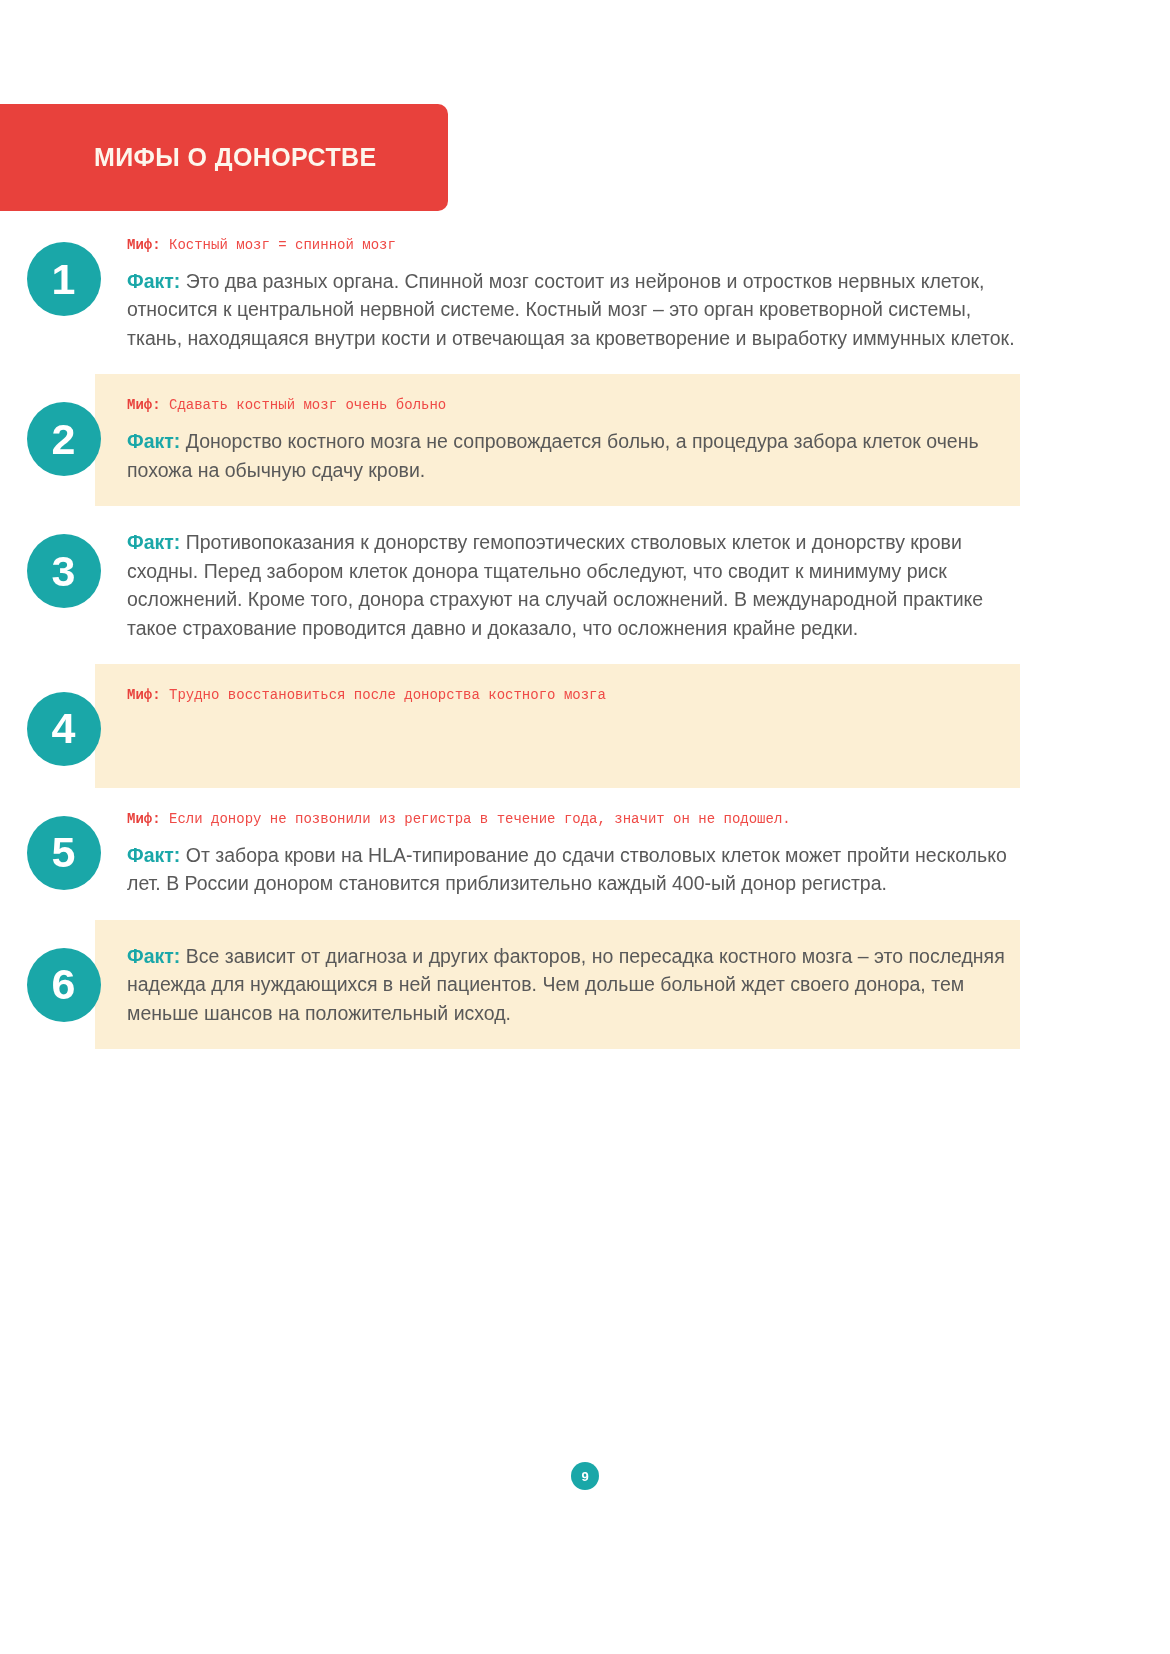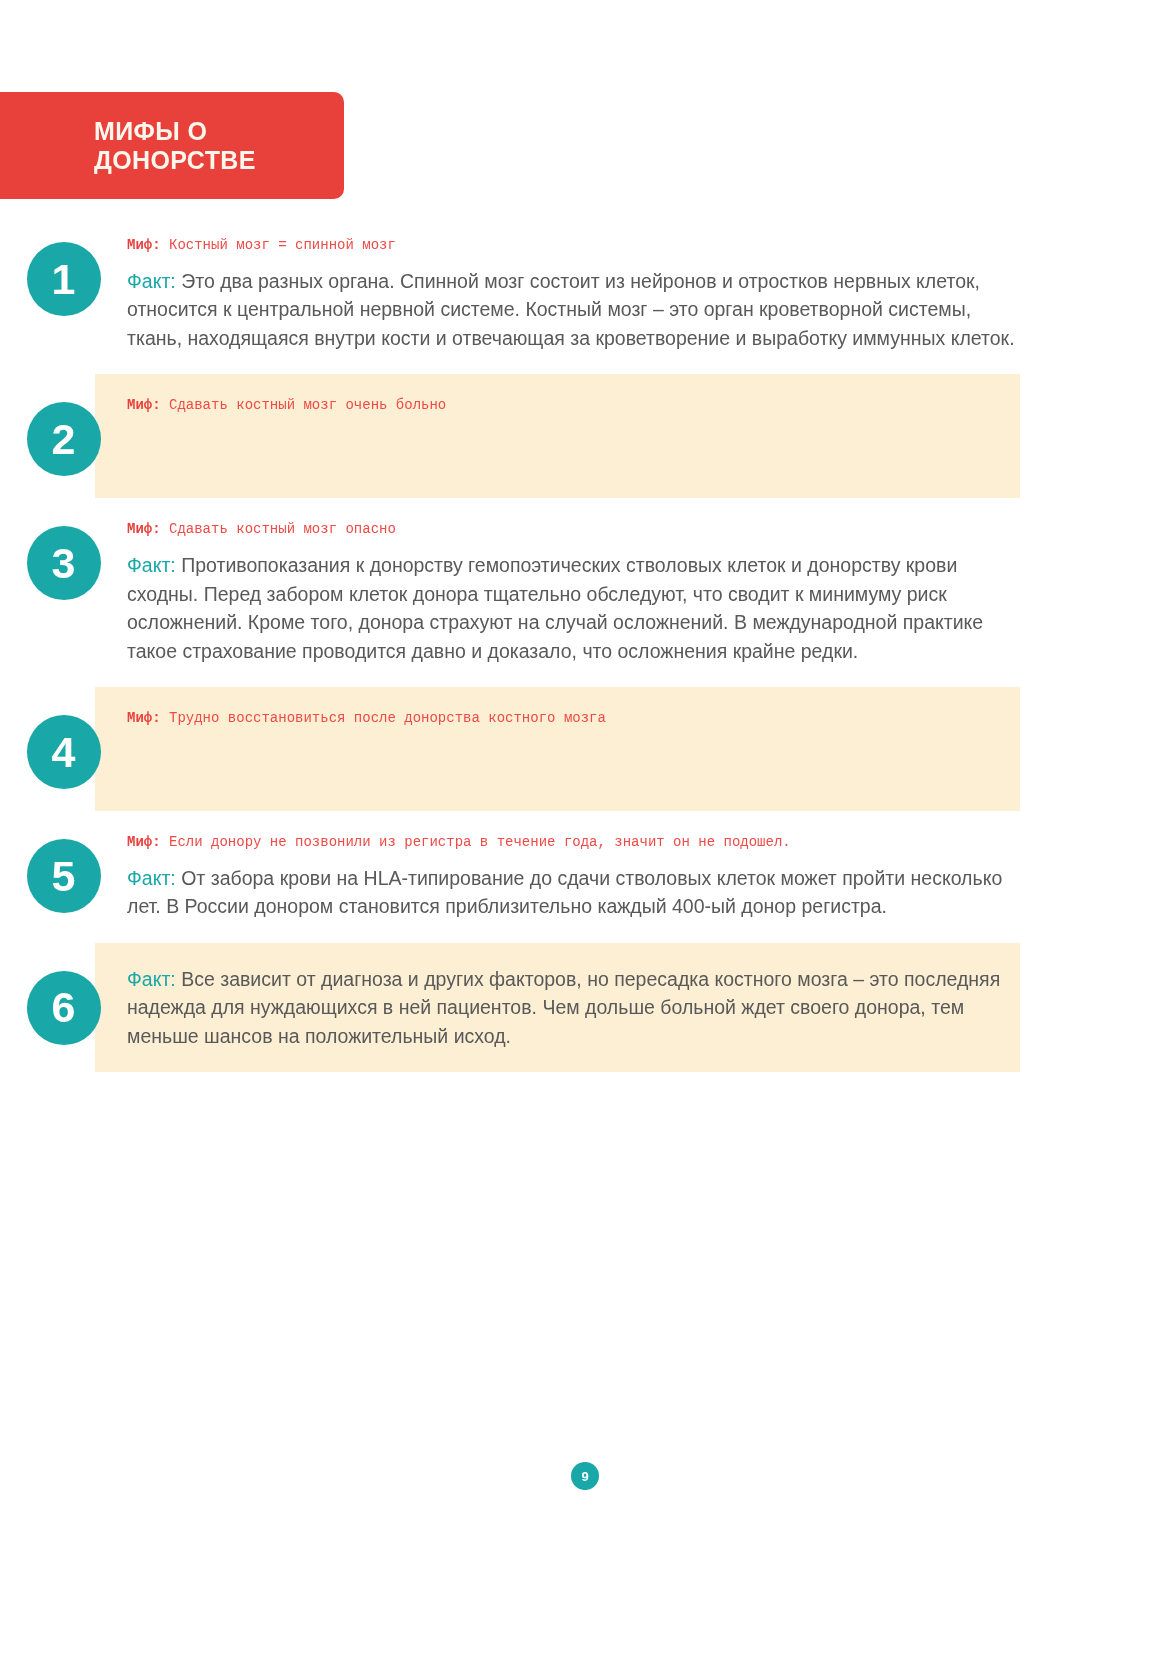--- a/index.html
+++ b/index.html
@@ -20,22 +20,22 @@
     width: 1170px;
     height: 1654px;
     background: #ffffff;
     box-sizing: border-box;
   }
 
   
   .header-banner {
     position: absolute;
     left: 0;
-    top: 92px;
-    width: 344px;
+    top: 104px;
+    width: 448px;
     height: 107px;
     background: #e8413c;
     border-top-right-radius: 10px;
     border-bottom-right-radius: 10px;
     display: flex;
     align-items: center;
   }
   .header-title {
     color: #fdf6ec;
     font-size: 25px;
@@ -118,21 +118,21 @@
   }
 
   .fact-line {
     color: #595959;
     font-size: 19.5px;
     line-height: 1.46;
     margin: 0;
     font-family: "Liberation Sans", sans-serif;
   }
   .fact-line .lbl {
-    font-weight: normal;
+    font-weight: bold;
     color: #1aa7a8;
   }
 
   
   .page-number {
     position: absolute;
     left: 50%;
     transform: translateX(-50%);
     top: 1462px;
     width: 28px;
@@ -171,31 +171,31 @@
         </div>
       </div>
       <div class="myth-item shaded">
         <div class="band"></div>
         <div class="myth-row">
           <div class="num-wrap">
             <div class="num-circle">2</div>
           </div>
           <div class="myth-text">
             <p class="myth-line"><span class="lbl">Миф:</span> <span>Сдавать костный мозг очень больно</span></p>
+            <p class="fact-line"><span class="lbl">Факт:</span> <span>Донорство костного мозга не сопровождается болью, а процедура забора клеток очень похожа на обычную сдачу крови.</span></p>
           </div>
         </div>
       </div>
       <div class="myth-item">
         <div class="band"></div>
         <div class="myth-row">
           <div class="num-wrap">
             <div class="num-circle">3</div>
           </div>
           <div class="myth-text">
-            <p class="myth-line"><span class="lbl">Миф:</span> <span>Сдавать костный мозг опасно</span></p>
             <p class="fact-line"><span class="lbl">Факт:</span> <span>Противопоказания к донорству гемопоэтических стволовых клеток и донорству крови сходны. Перед забором клеток донора тщательно обследуют, что сводит к минимуму риск осложнений. Кроме того, донора страхуют на случай осложнений. В международной практике такое страхование проводится давно и доказало, что осложнения  крайне редки.</span></p>
           </div>
         </div>
       </div>
       <div class="myth-item shaded">
         <div class="band"></div>
         <div class="myth-row">
           <div class="num-wrap">
             <div class="num-circle">4</div>
           </div>

